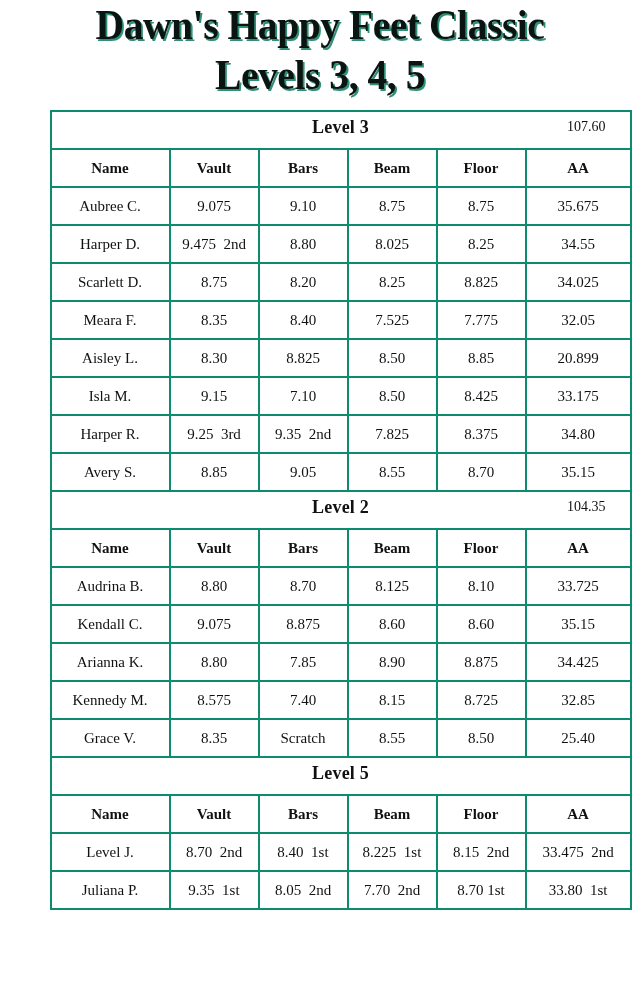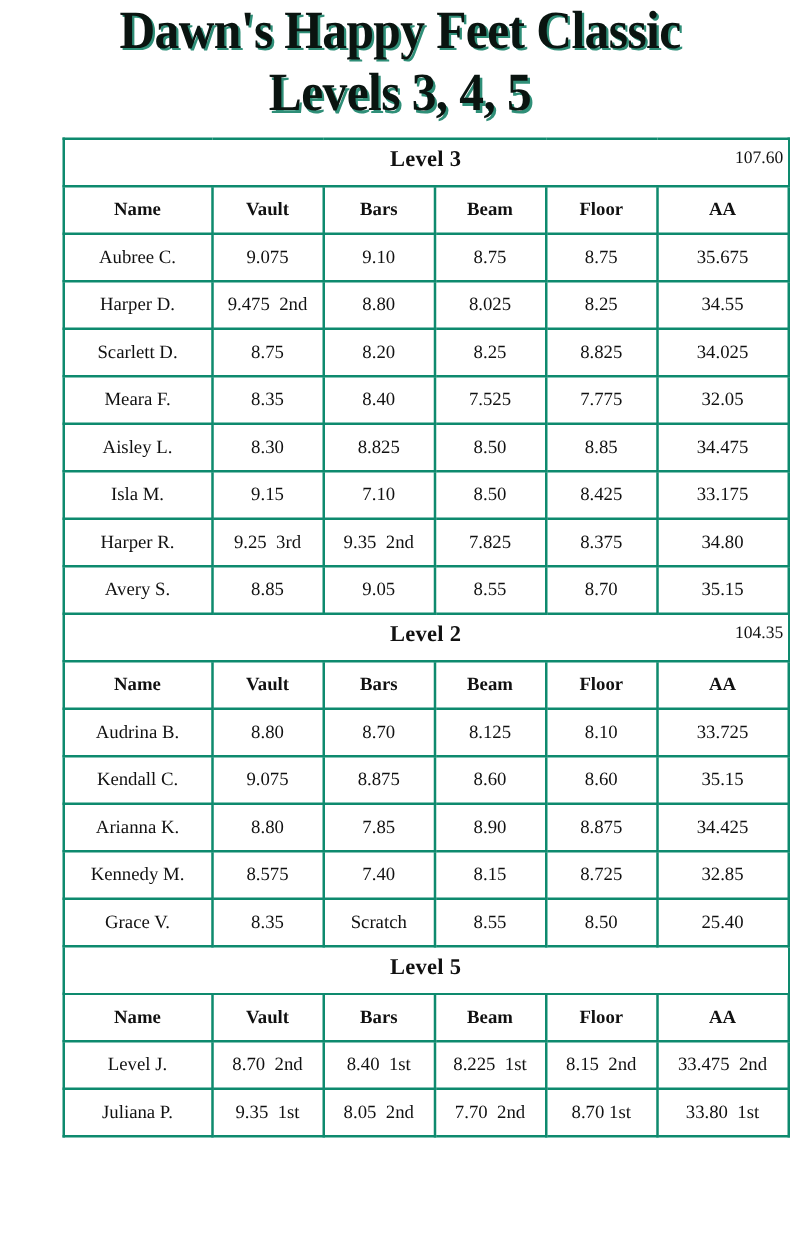--- a/index.html
+++ b/index.html
@@ -72,21 +72,21 @@
     height: 100%;
     line-height: 30px;
   }
   .level-title {
     font-weight: bold;
     font-size: 18px;
     letter-spacing: 0.2px;
   }
   .level-score {
     position: absolute;
-    right: 3px;
+    right: 24px;
     top: 0;
     font-size: 14px;
     font-weight: normal;
     line-height: 30px;
   }
 
   
   td.col-head {
     font-weight: bold;
     font-size: 17px;
@@ -157,21 +157,21 @@
           <td class="score-cell">7.525</td>
           <td class="score-cell">7.775</td>
           <td class="score-cell">32.05</td>
         </tr>
         <tr>
           <td class="name-cell">Aisley L.</td>
           <td class="score-cell">8.30</td>
           <td class="score-cell">8.825</td>
           <td class="score-cell">8.50</td>
           <td class="score-cell">8.85</td>
-          <td class="score-cell">34.475</td>
+          <td class="score-cell">20.899</td>
         </tr>
         <tr>
           <td class="name-cell">Isla M.</td>
           <td class="score-cell">9.15</td>
           <td class="score-cell">7.10</td>
           <td class="score-cell">8.50</td>
           <td class="score-cell">8.425</td>
           <td class="score-cell">33.175</td>
         </tr>
         <tr>

